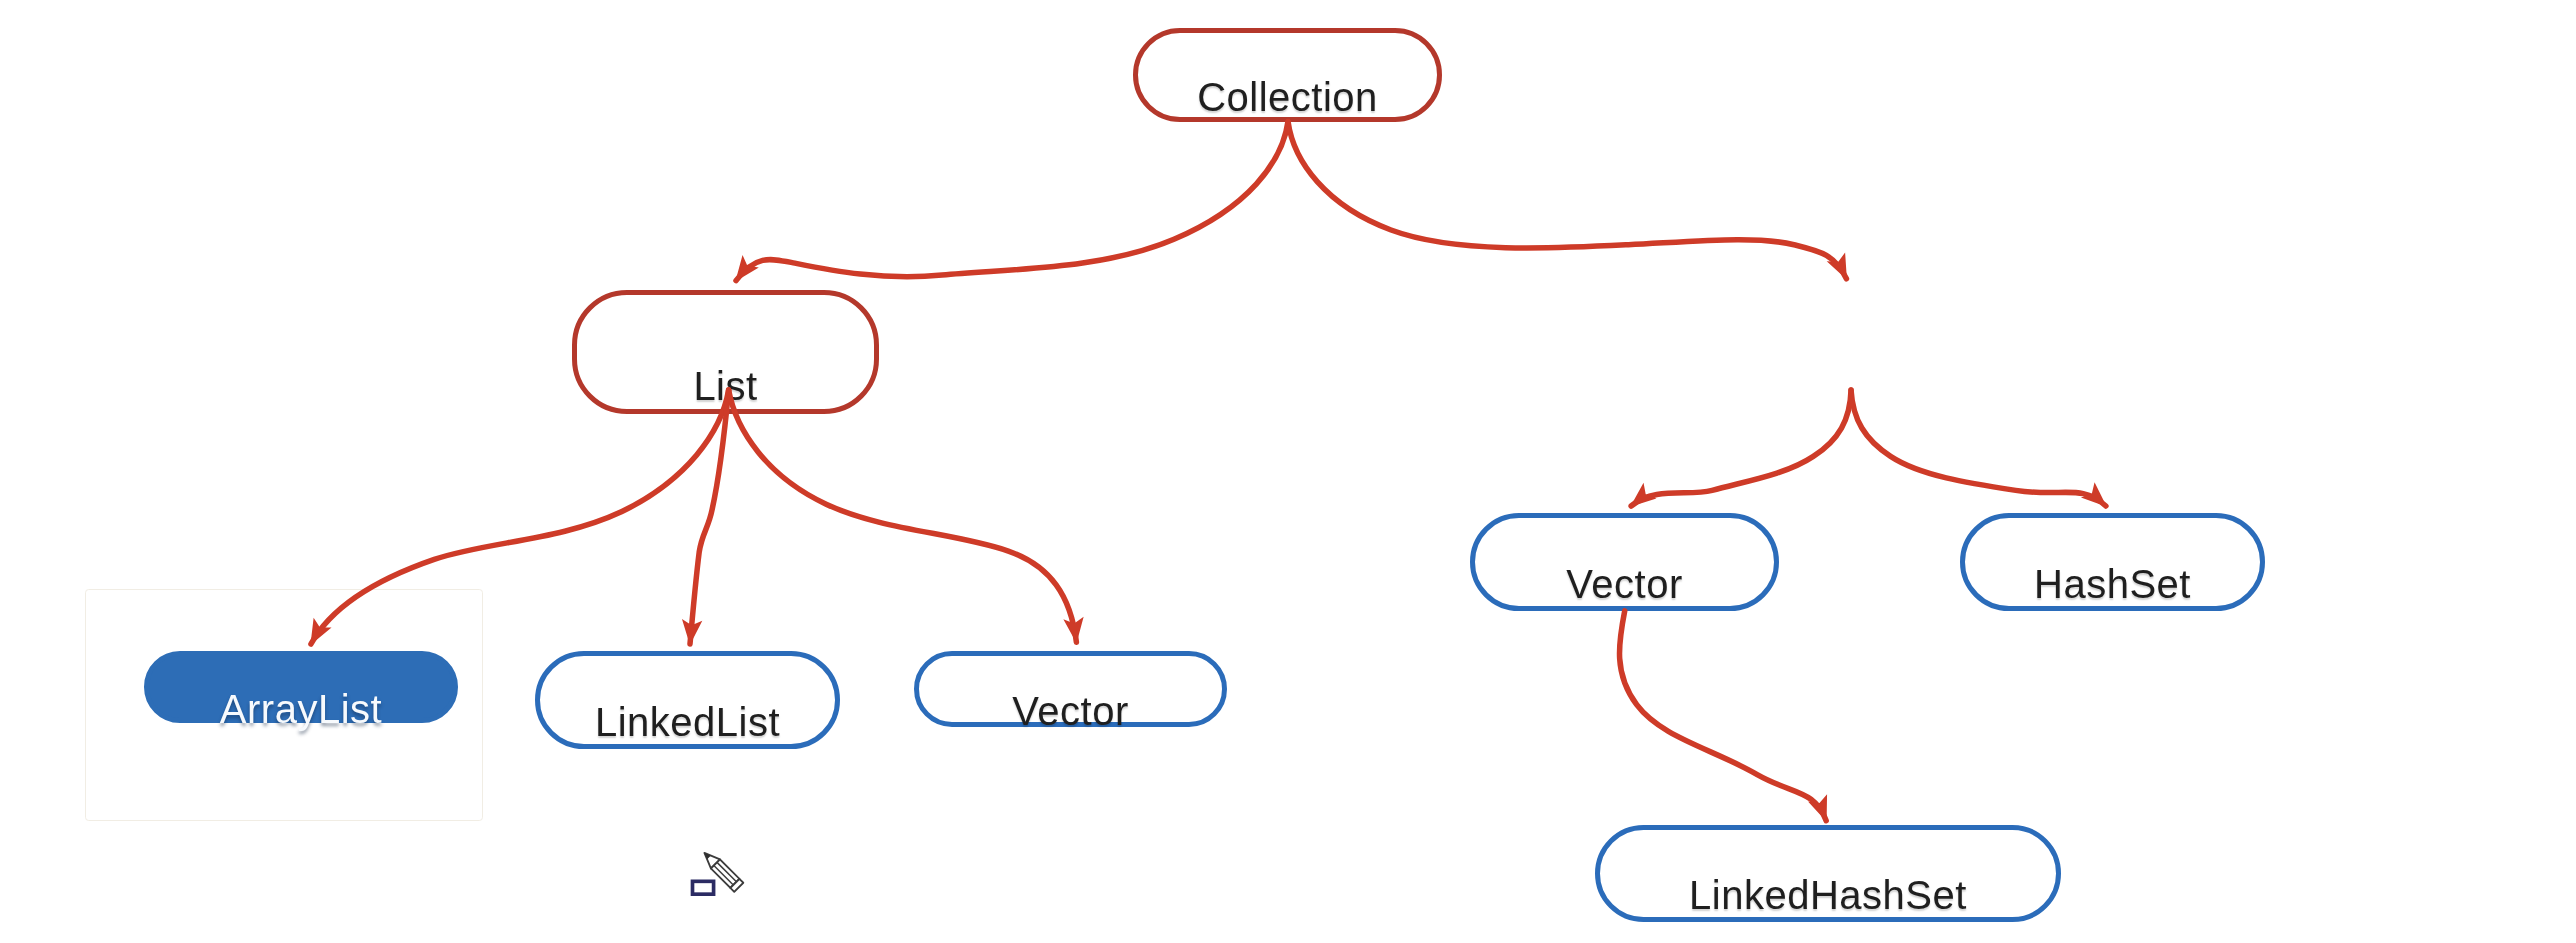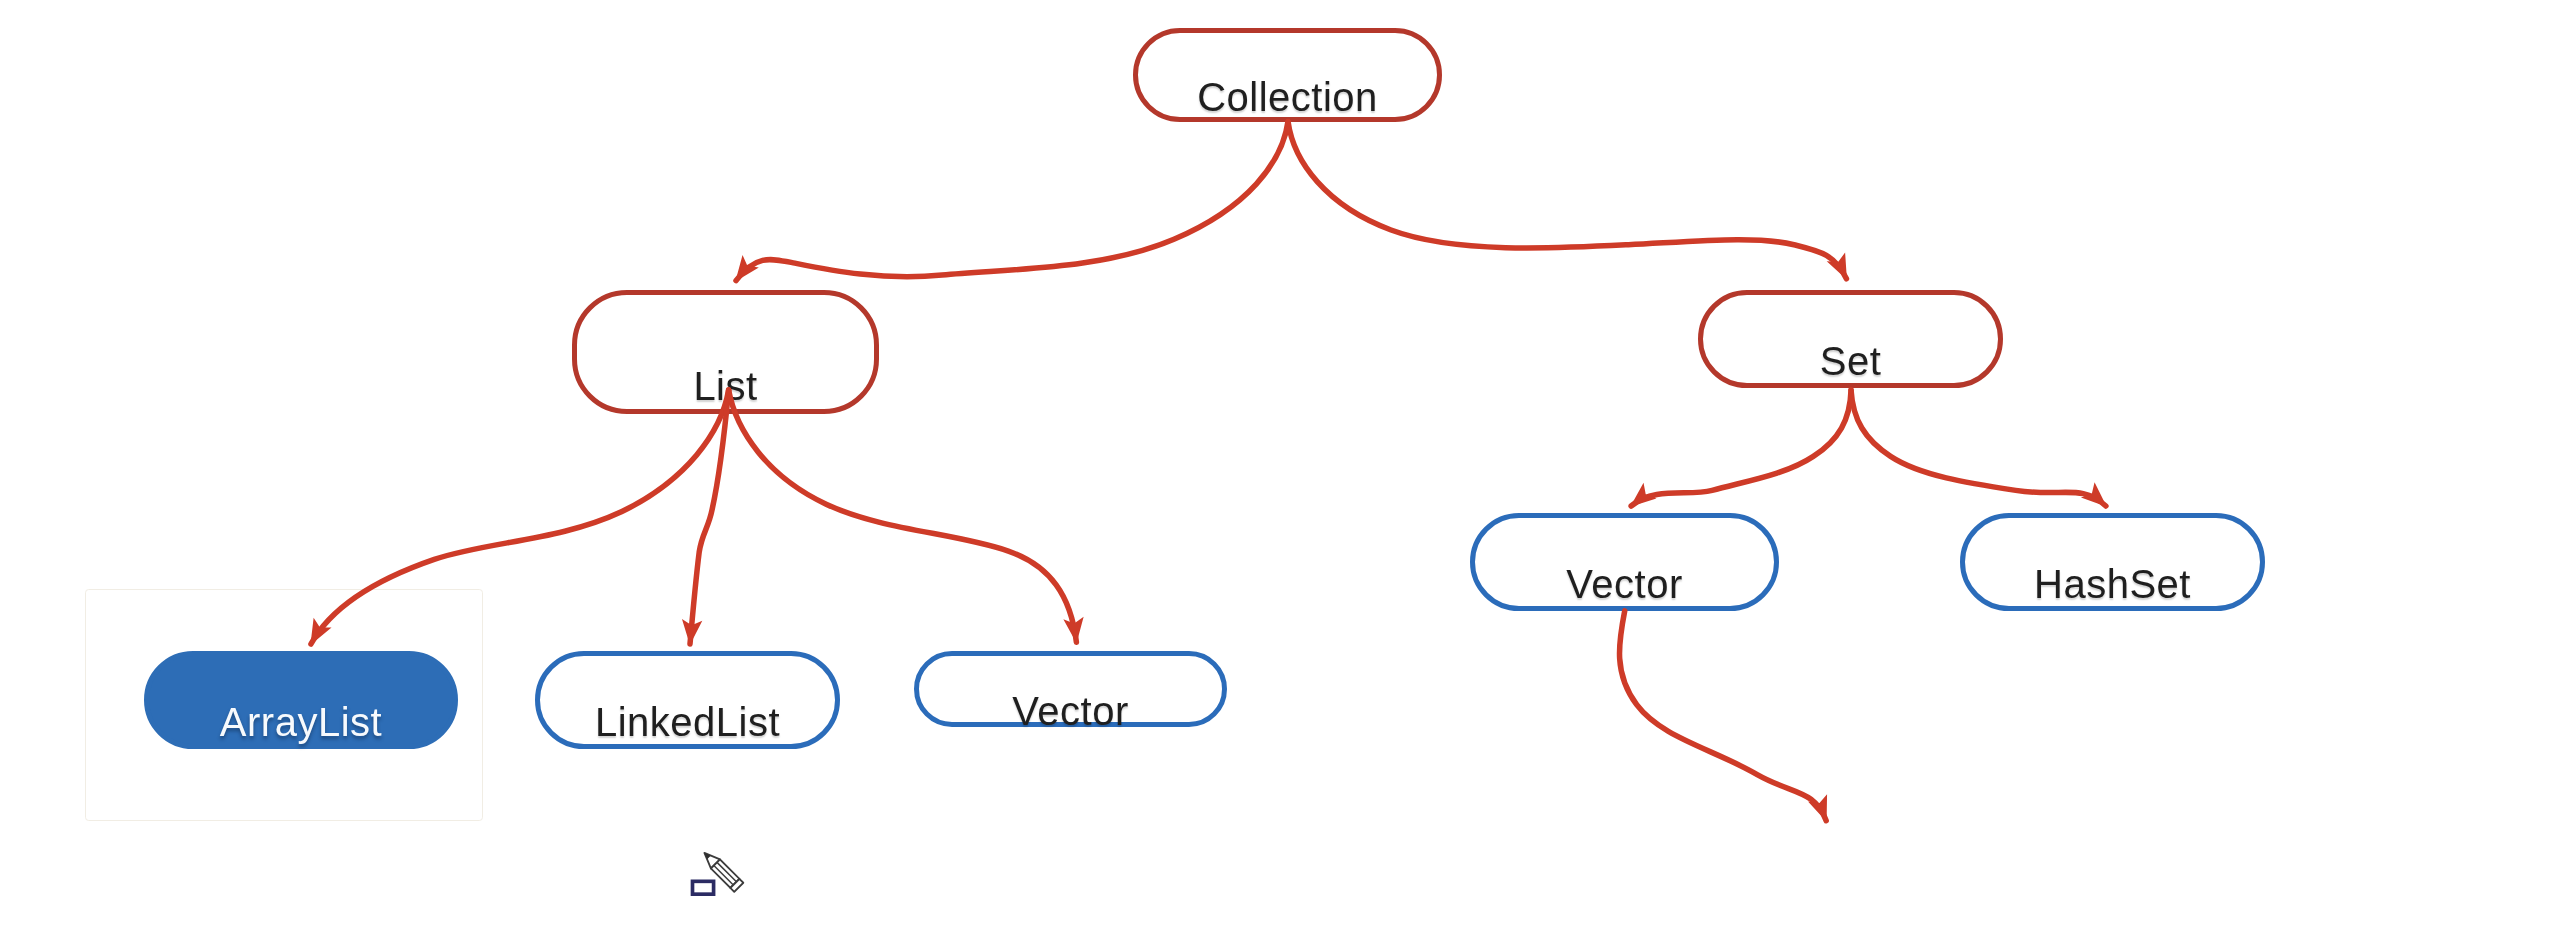--- a/index.html
+++ b/index.html
@@ -41,21 +41,21 @@
   .node.blue-filled {
     background: var(--blue-node, #2d6db6);
     border: 5.5px solid var(--blue-node, #2d6db6);
     color: var(--text-light, #f7fafd);
   }
   .node.blue-filled .label { text-shadow: 0 2.8px 3.7px rgba(10,30,60,0.45); }
 
   .n-collection    { left: 1133px; top: 28px;  width: 309px; height: 94px; }
   .n-list          { left: 572px;  top: 290px; width: 307px; height: 124px; align-items: flex-end; }
   .n-set           { left: 1698px; top: 290px; width: 305px; height: 98px; }
-  .n-arraylist     { left: 144px;  top: 651px; width: 314px; height: 98px; align-items: center; }
+  .n-arraylist     { left: 144px;  top: 651px; width: 314px; height: 72px; align-items: center; }
   .n-linkedlist    { left: 535px;  top: 651px; width: 305px; height: 98px; }
   .n-vector        { left: 914px;  top: 651px; width: 313px; height: 76px; }
   .n-hashset       { left: 1470px; top: 513px; width: 309px; height: 98px; }
   .n-treeset       { left: 1960px; top: 513px; width: 305px; height: 98px; }
   .n-linkedhashset { left: 1595px; top: 825px; width: 466px; height: 97px; }
 
   svg.edges {
     position: absolute;
     left: 0; top: 0;
     pointer-events: none;
@@ -84,37 +84,37 @@
 <div class="stage">
 
   <div class="faint-rect"></div>
 
   <div class="node red n-collection">
     <span class="label">Collection</span>
   </div>
   <div class="node red n-list">
     <span class="label">List</span>
   </div>
-  <div class="node red n-set">
-    <span class="label">Set</span>
-  </div>
   <div class="node blue-filled n-arraylist">
     <span class="label">ArrayList</span>
   </div>
   <div class="node blue n-linkedlist">
     <span class="label">LinkedList</span>
   </div>
   <div class="node blue n-vector">
     <span class="label">Vector</span>
   </div>
   <div class="node blue n-hashset">
     <span class="label">Vector</span>
   </div>
   <div class="node blue n-treeset">
     <span class="label">HashSet</span>
+  </div>
+  <div class="node blue n-linkedhashset">
+    <span class="label">LinkedHashSet</span>
   </div>
 
   <svg class="edges" width="2576" height="943" viewBox="0 0 2800 1025">
     <defs>
       <marker id="arrowhead" viewBox="0 0 5 4" refX="4.6" refY="2" markerWidth="5" markerHeight="4" orient="auto">
         <path d="M0.2,0.15 L4.8,2 L0.2,3.85 L1.2,2 Z"></path>
       </marker>
     </defs>
     <path class="edge" marker-end="url(#arrowhead)" d="M 1400 132 C 1394 176, 1356 226, 1276 260 C 1196 294, 1096 292, 1024 299 C 958 305, 904 294, 864 286 C 838 281, 822 276, 800 305"></path>
     <path class="edge" marker-end="url(#arrowhead)" d="M 1400 132 C 1406 176, 1442 224, 1512 250 C 1582 276, 1692 270, 1770 266 C 1848 262, 1908 256, 1950 266 C 1978 273, 1994 276, 2007 303"></path>

